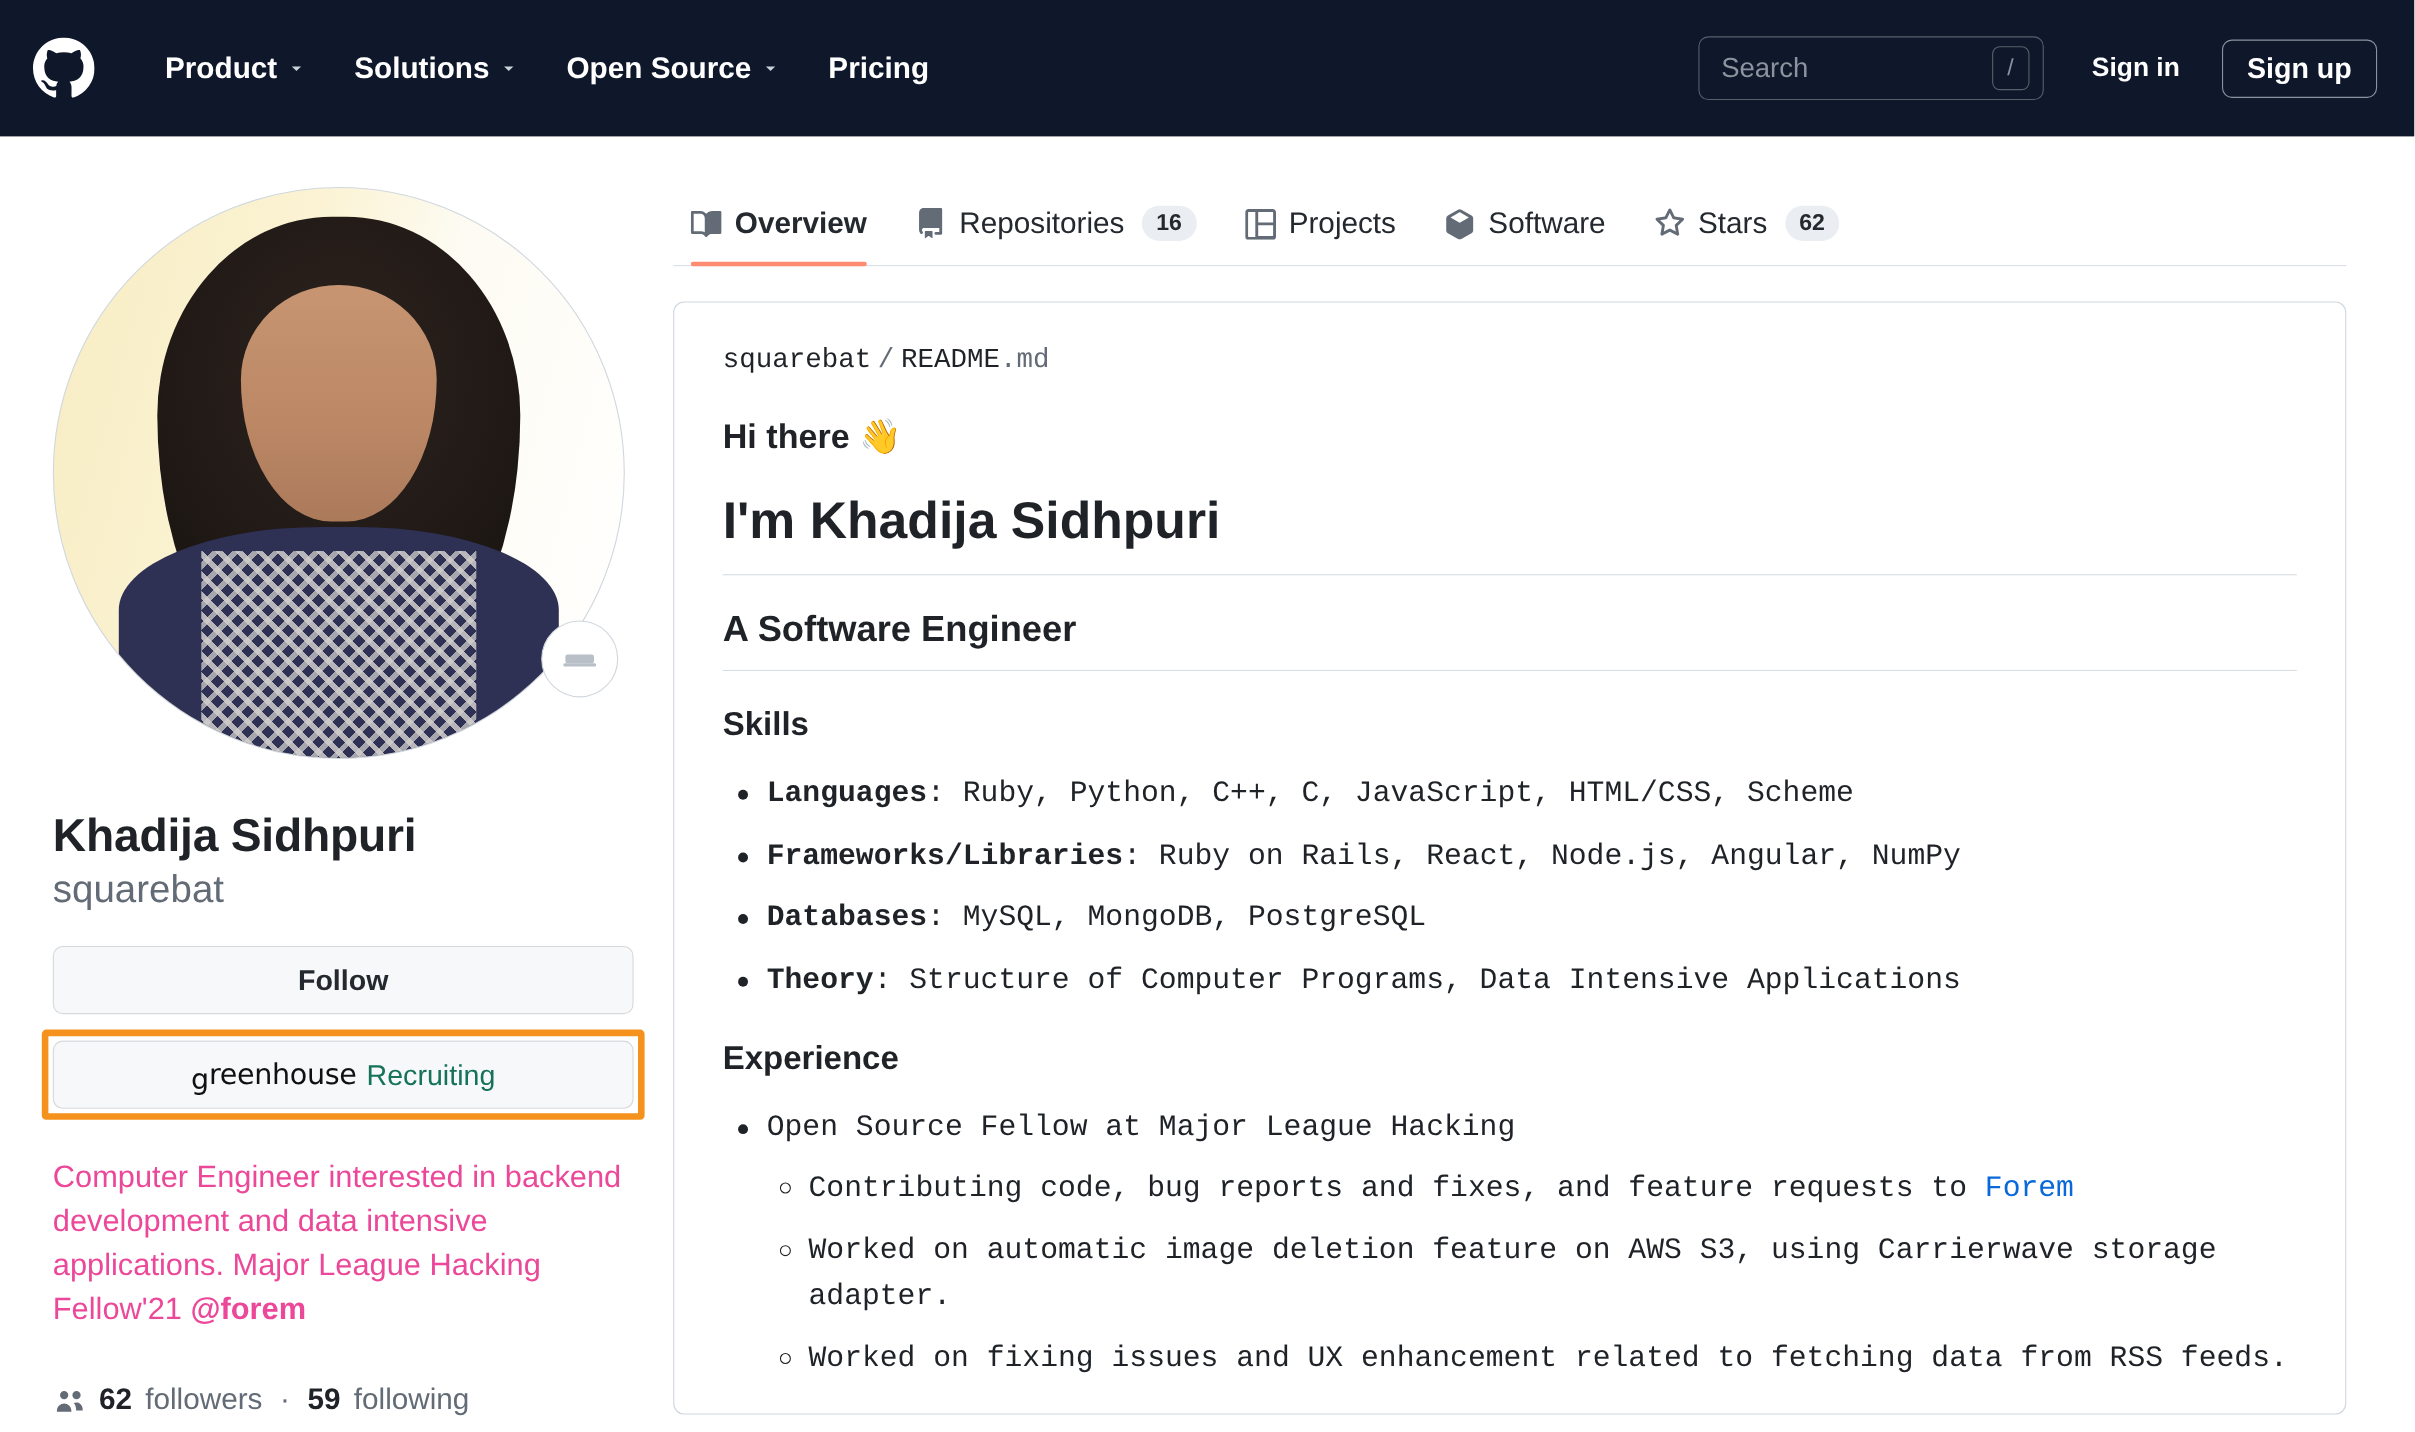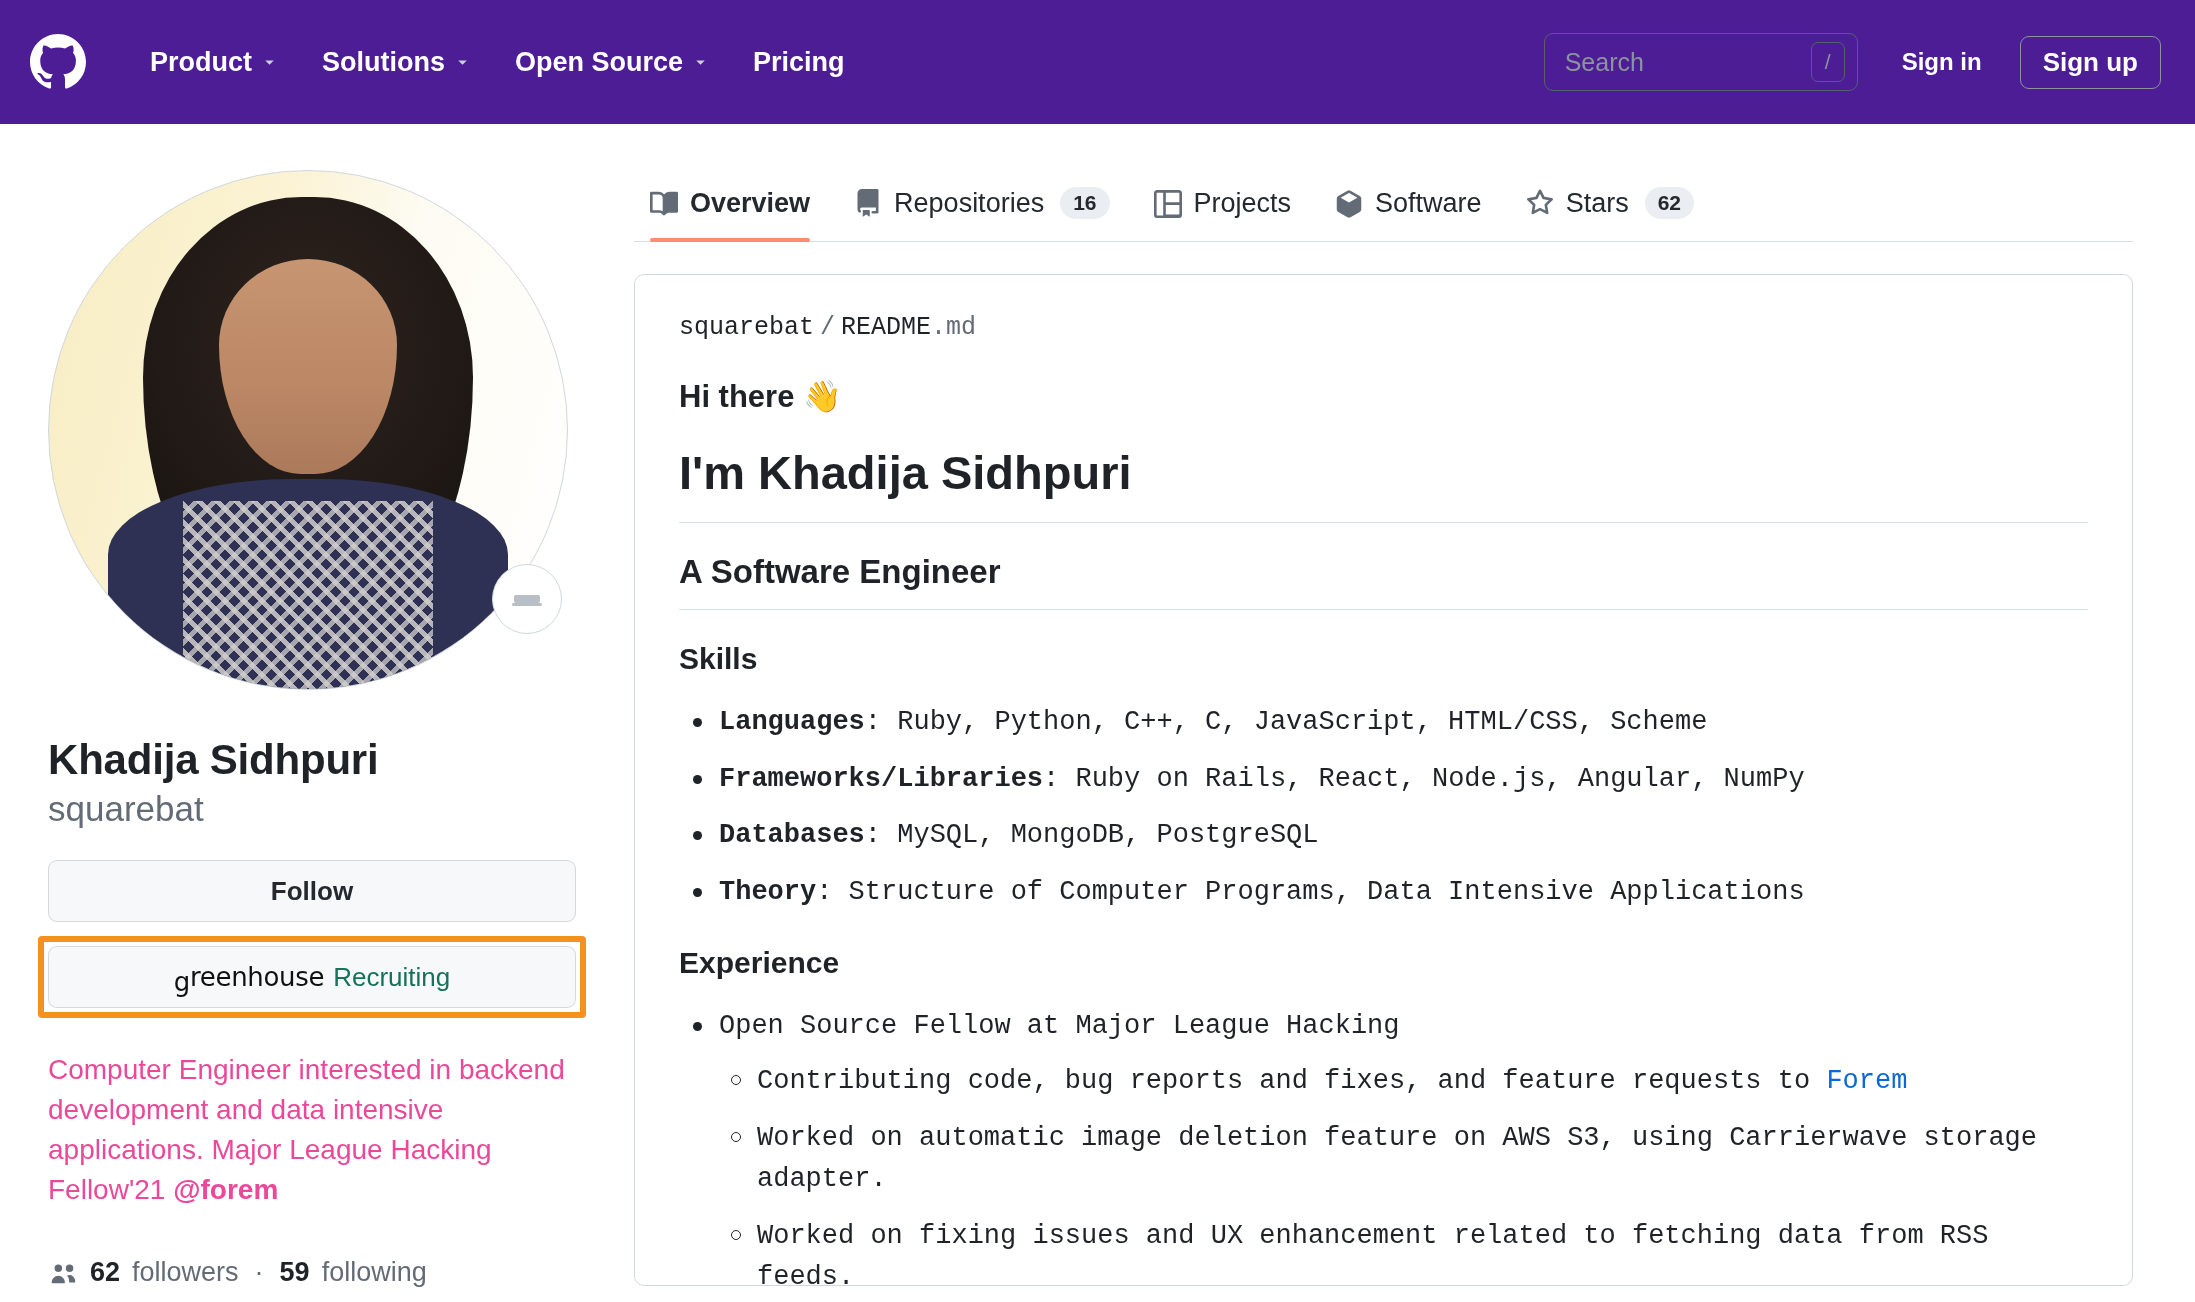--- a/index.html
+++ b/index.html
@@ -6,21 +6,21 @@
   html, body {
     width: 2195px; height: 1302px;
     background: #ffffff;
     font-family: "Liberation Sans", sans-serif;
     overflow: hidden;
   }
 
   
   .header {
     height: 124px;
-    background: #4c1d95;
+    background: #0f172a;
     display: flex;
     align-items: center;
     padding: 0 34px 0 30px;
     gap: 0;
   }
   .gh-logo { width: 56px; height: 56px; flex: 0 0 auto; margin-right: 42px; }
   .gh-logo svg { width: 56px; height: 56px; display: block; fill: #ffffff; }
   .nav { display: flex; align-items: center; gap: 0; }
   .nav-item {
     display: flex; align-items: center; gap: 9px;
@@ -64,21 +64,21 @@
     border: 1px solid #8b949e;
     border-radius: 9px;
     padding: 10px 22px;
     margin-left: 22px;
     cursor: pointer; white-space: nowrap;
   }
 
   
   .page { display: flex; position: relative; }
   .sidebar { width: 612px; flex: 0 0 612px; padding: 0 0 0 48px; }
-  .main { flex: 1 1 auto; padding: 0 62px 0 0; margin-left: 22px; }
+  .main { flex: 1 1 auto; padding: 0 62px 0 0; }
 
   
   .avatar-wrap { position: relative; width: 520px; height: 520px; margin-top: 46px; }
   .avatar {
     width: 520px; height: 520px;
     border-radius: 50%;
     border: 1px solid #d0d7de;
     overflow: hidden;
     position: relative;
     background: linear-gradient(105deg, #f7ecc2 0%, #fbf3d4 38%, #fdfbf2 58%, #ffffff 100%);

